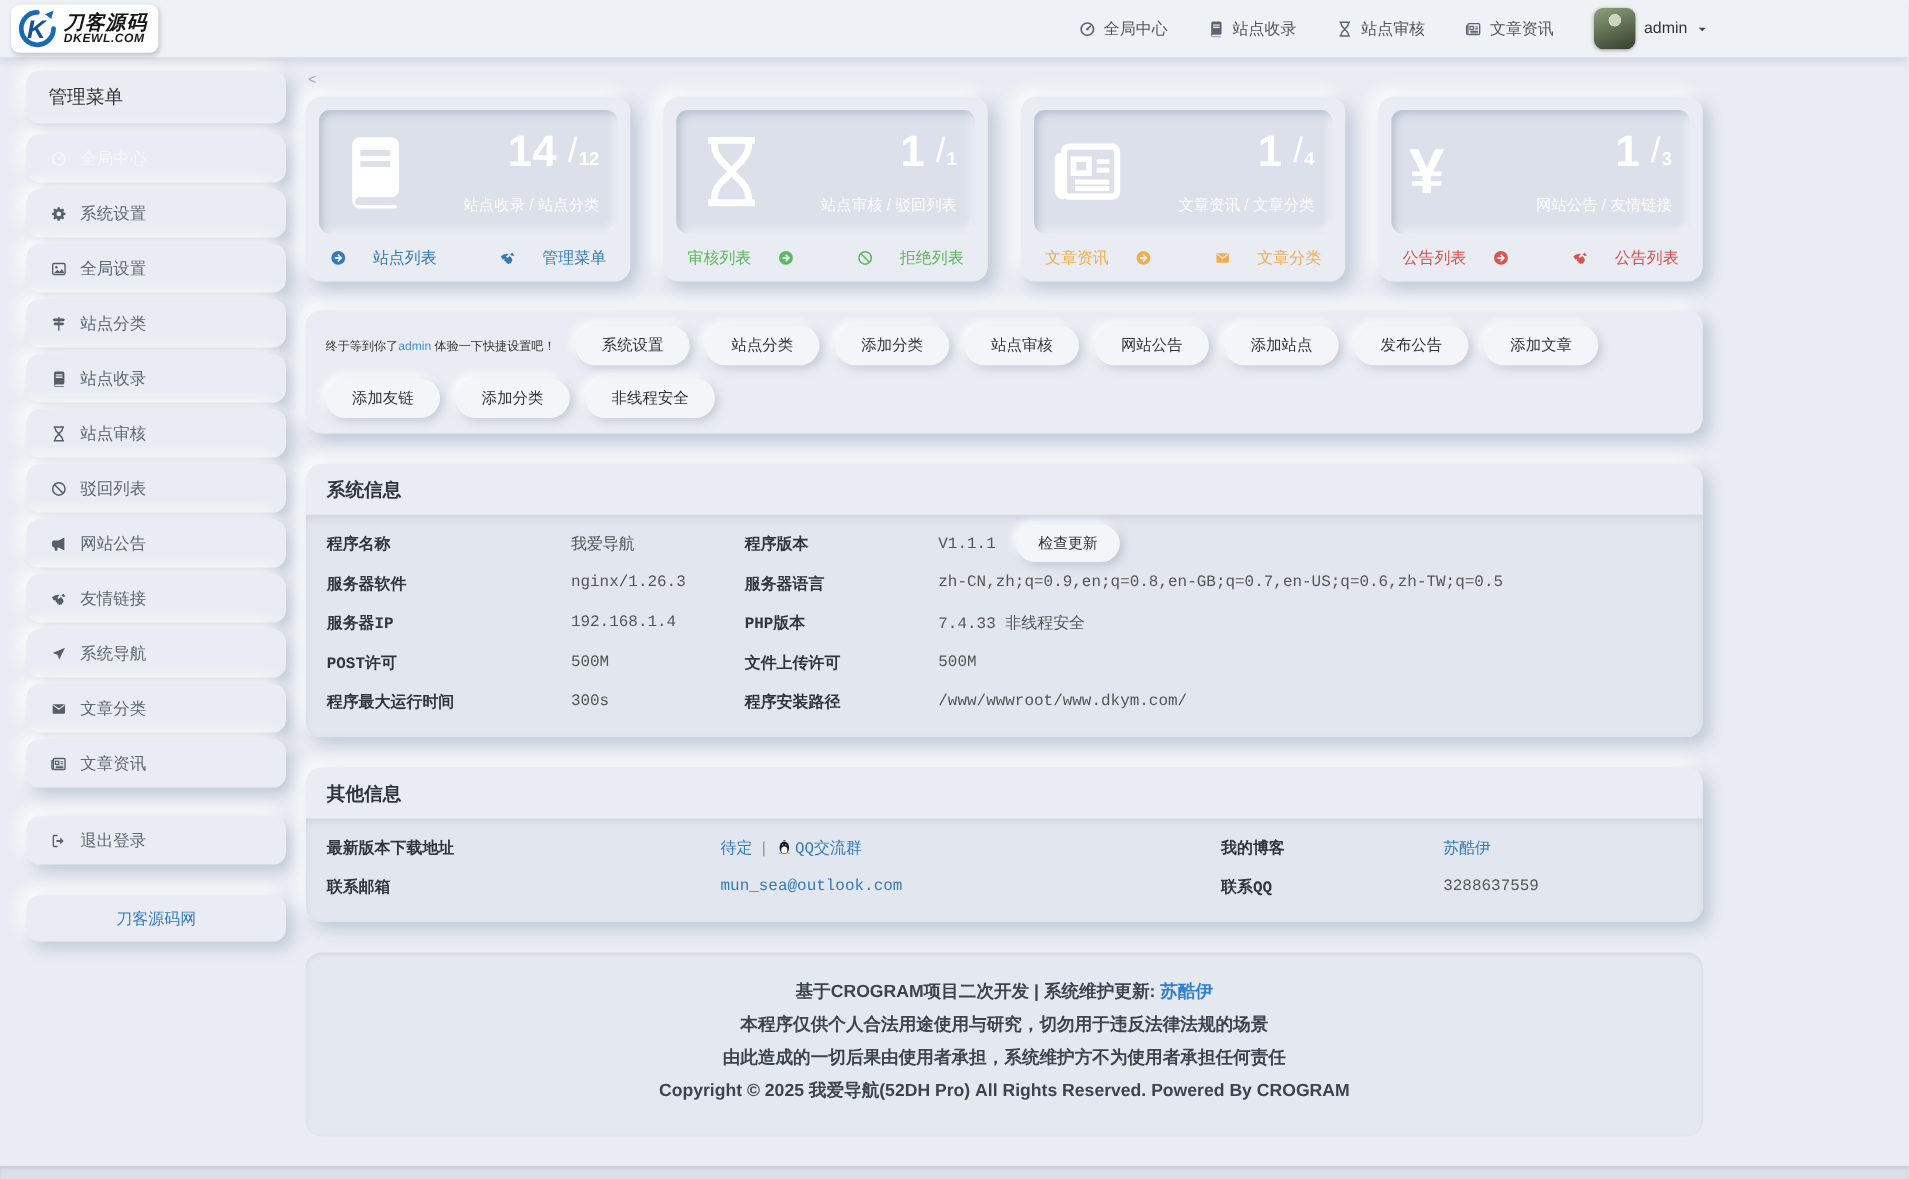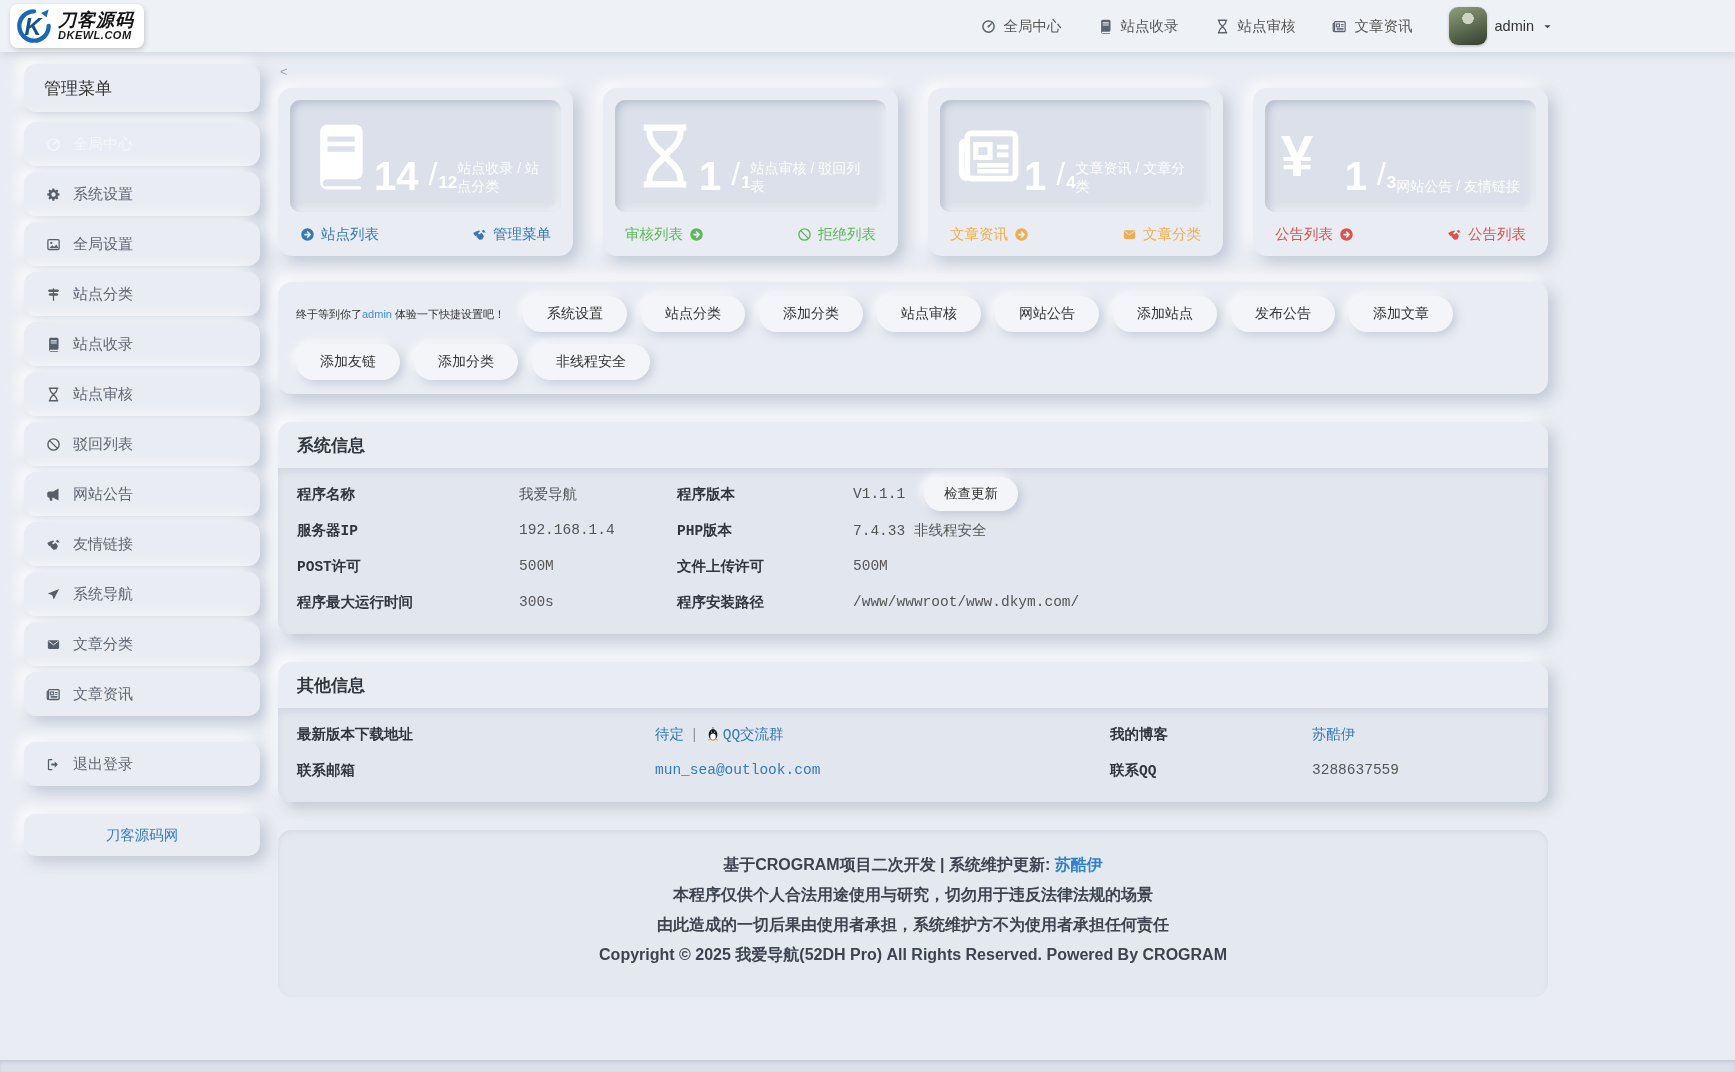--- a/index.html
+++ b/index.html
@@ -57,30 +57,30 @@
   .collapse-hint { color:#97a0ae; font-size:13px; height:18px; margin:0 0 6px 2px; cursor:pointer; }
 
   .cards-row { display:flex; gap:30px; margin-bottom:26px; }
   .card { flex:1; background:#e9ecf2; border-radius:14px; padding:12px 12px 0; }
   .stat { background:#dbe0ea; border-radius:10px; height:112px; padding:10px 16px;
     display:flex; justify-content:space-between; align-items:center; color:#fff;
     box-shadow: inset 3px 3px 7px rgba(148,159,180,.5), inset -3px -3px 7px rgba(255,255,255,.65); }
   .stat-ic { color:#fff; }
   .stat-ic svg { width:68px; height:68px; display:block; }
   .yen { font-size:58px; font-weight:bold; line-height:1; }
-  .stat-right { height:100%; display:flex; flex-direction:row; justify-content:space-between;
+  .stat-right { height:100%; display:flex; flex-direction:column; justify-content:space-between;
     align-items:flex-end; padding:8px 0 6px; }
   .numline { display:flex; align-items:flex-start; }
   .num { font-size:40px; font-weight:bold; line-height:1; }
   .slash { font-size:32px; font-weight:300; margin:2px 1px 0 10px; line-height:1; }
   .total { font-size:17px; font-weight:bold; margin-top:17px; }
   .caption { font-size:14px; color:rgba(255,255,255,.93); }
   .card-footer { height:44px; display:flex; align-items:center; justify-content:space-between;
     padding:0 10px; font-size:14.5px; }
-  .cfl { display:inline-flex; align-items:center; gap:6px; cursor:pointer; }
+  .cfl { display:inline-flex; align-items:center; gap:24px; cursor:pointer; }
   .cfl .ic { font-size:15px; }
   .c-blue { color:#337ab7; } .c-green { color:#5cb85c; }
   .c-orange { color:#f0ad4e; } .c-red { color:#d9534f; }
 
   .quick-panel { background:#e9ecf2; border-radius:14px; padding:14px 18px;
     display:flex; flex-wrap:wrap; align-items:center; gap:12px 14px; margin-bottom:28px; }
   .welcome { font-size:11px; color:#333; margin-right:4px; }
   .welcome .uname { color:#3f8fd8; }
   .pill { background:#f3f5f9; border-radius:18px; padding:9px 24px; font-size:14px; color:#333;
     cursor:pointer; box-shadow: 3px 3px 8px rgba(160,172,192,.5), -3px -3px 8px #fff; }
@@ -473,20 +473,26 @@
       <div class="irow">
         <span class="lbl si-l1">程序名称</span>
         <span class="val si-v1">我爱导航</span>
         <span class="lbl si-l2">程序版本</span>
         <span class="val si-v2">
           <span>V1.1.1</span>
           <span class="update-btn">检查更新</span>
         </span>
       </div>
       <div class="irow">
+        <span class="lbl si-l1">服务器软件</span>
+        <span class="val si-v1">nginx/1.26.3</span>
+        <span class="lbl si-l2">服务器语言</span>
+        <span class="val si-v2">zh-CN,zh;q=0.9,en;q=0.8,en-GB;q=0.7,en-US;q=0.6,zh-TW;q=0.5</span>
+      </div>
+      <div class="irow">
         <span class="lbl si-l1">服务器IP</span>
         <span class="val si-v1">192.168.1.4</span>
         <span class="lbl si-l2">PHP版本</span>
         <span class="val si-v2">7.4.33 非线程安全</span>
       </div>
       <div class="irow">
         <span class="lbl si-l1">POST许可</span>
         <span class="val si-v1">500M</span>
         <span class="lbl si-l2">文件上传许可</span>
         <span class="val si-v2">500M</span>

